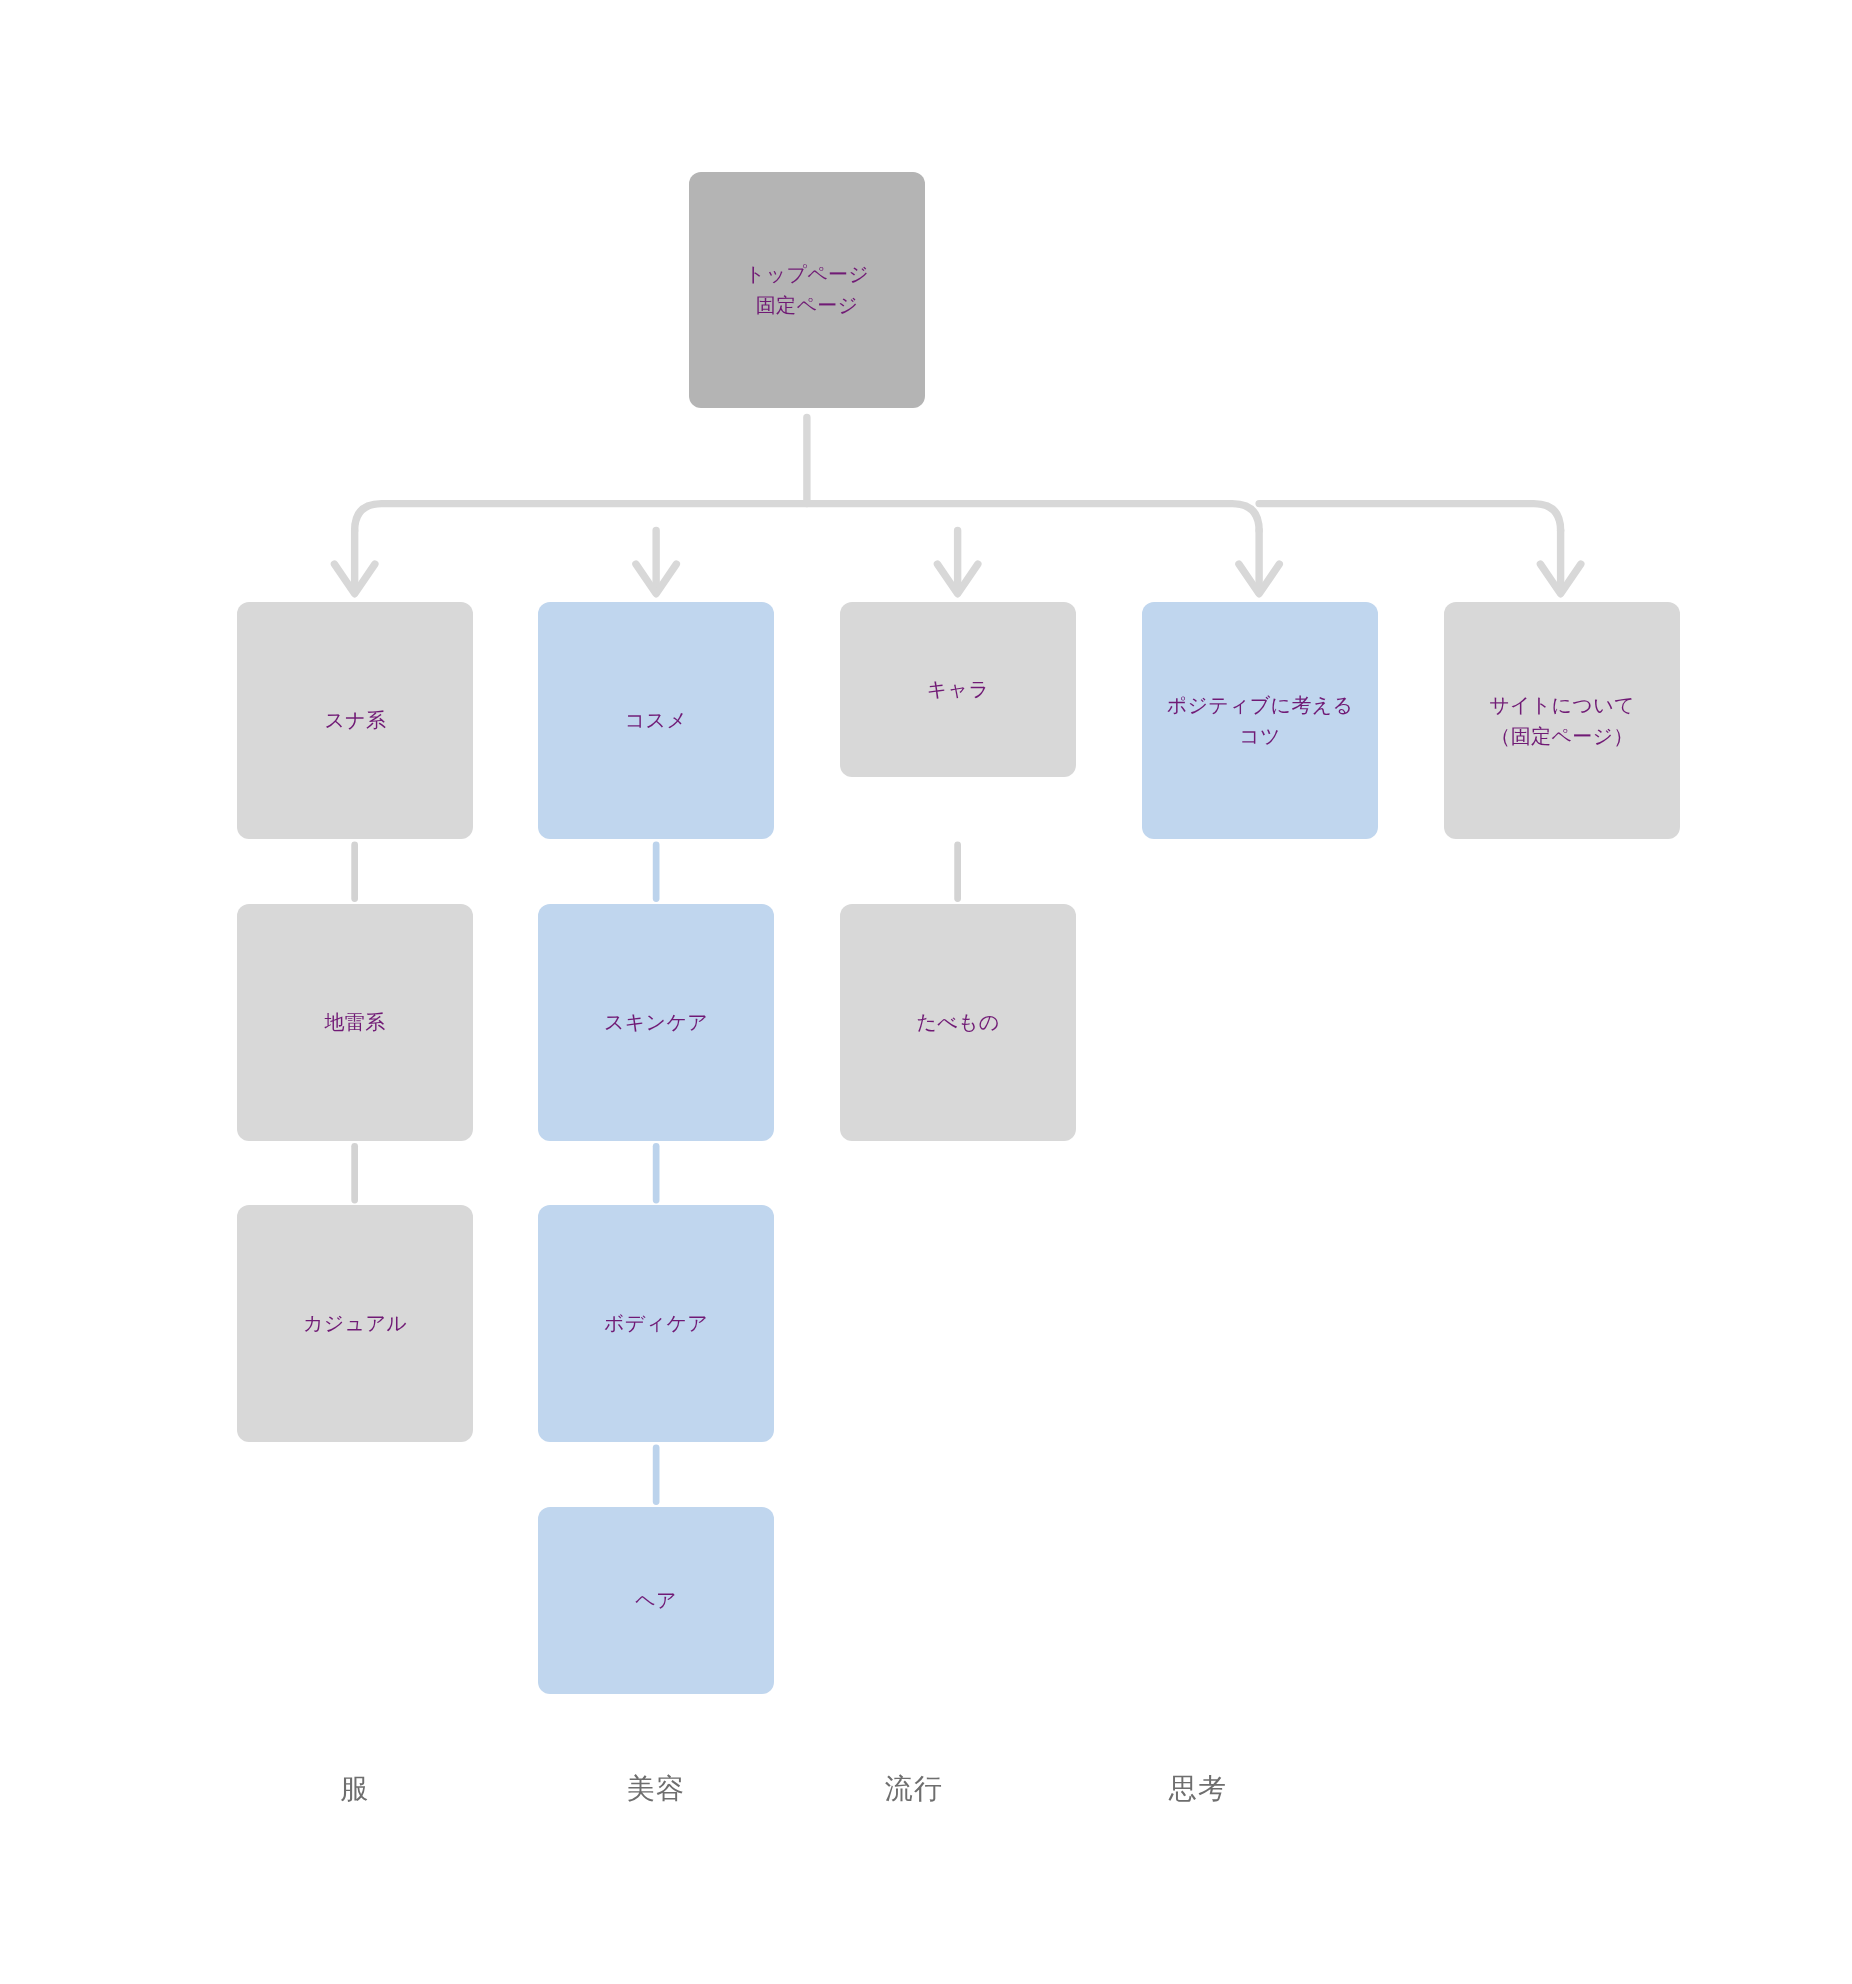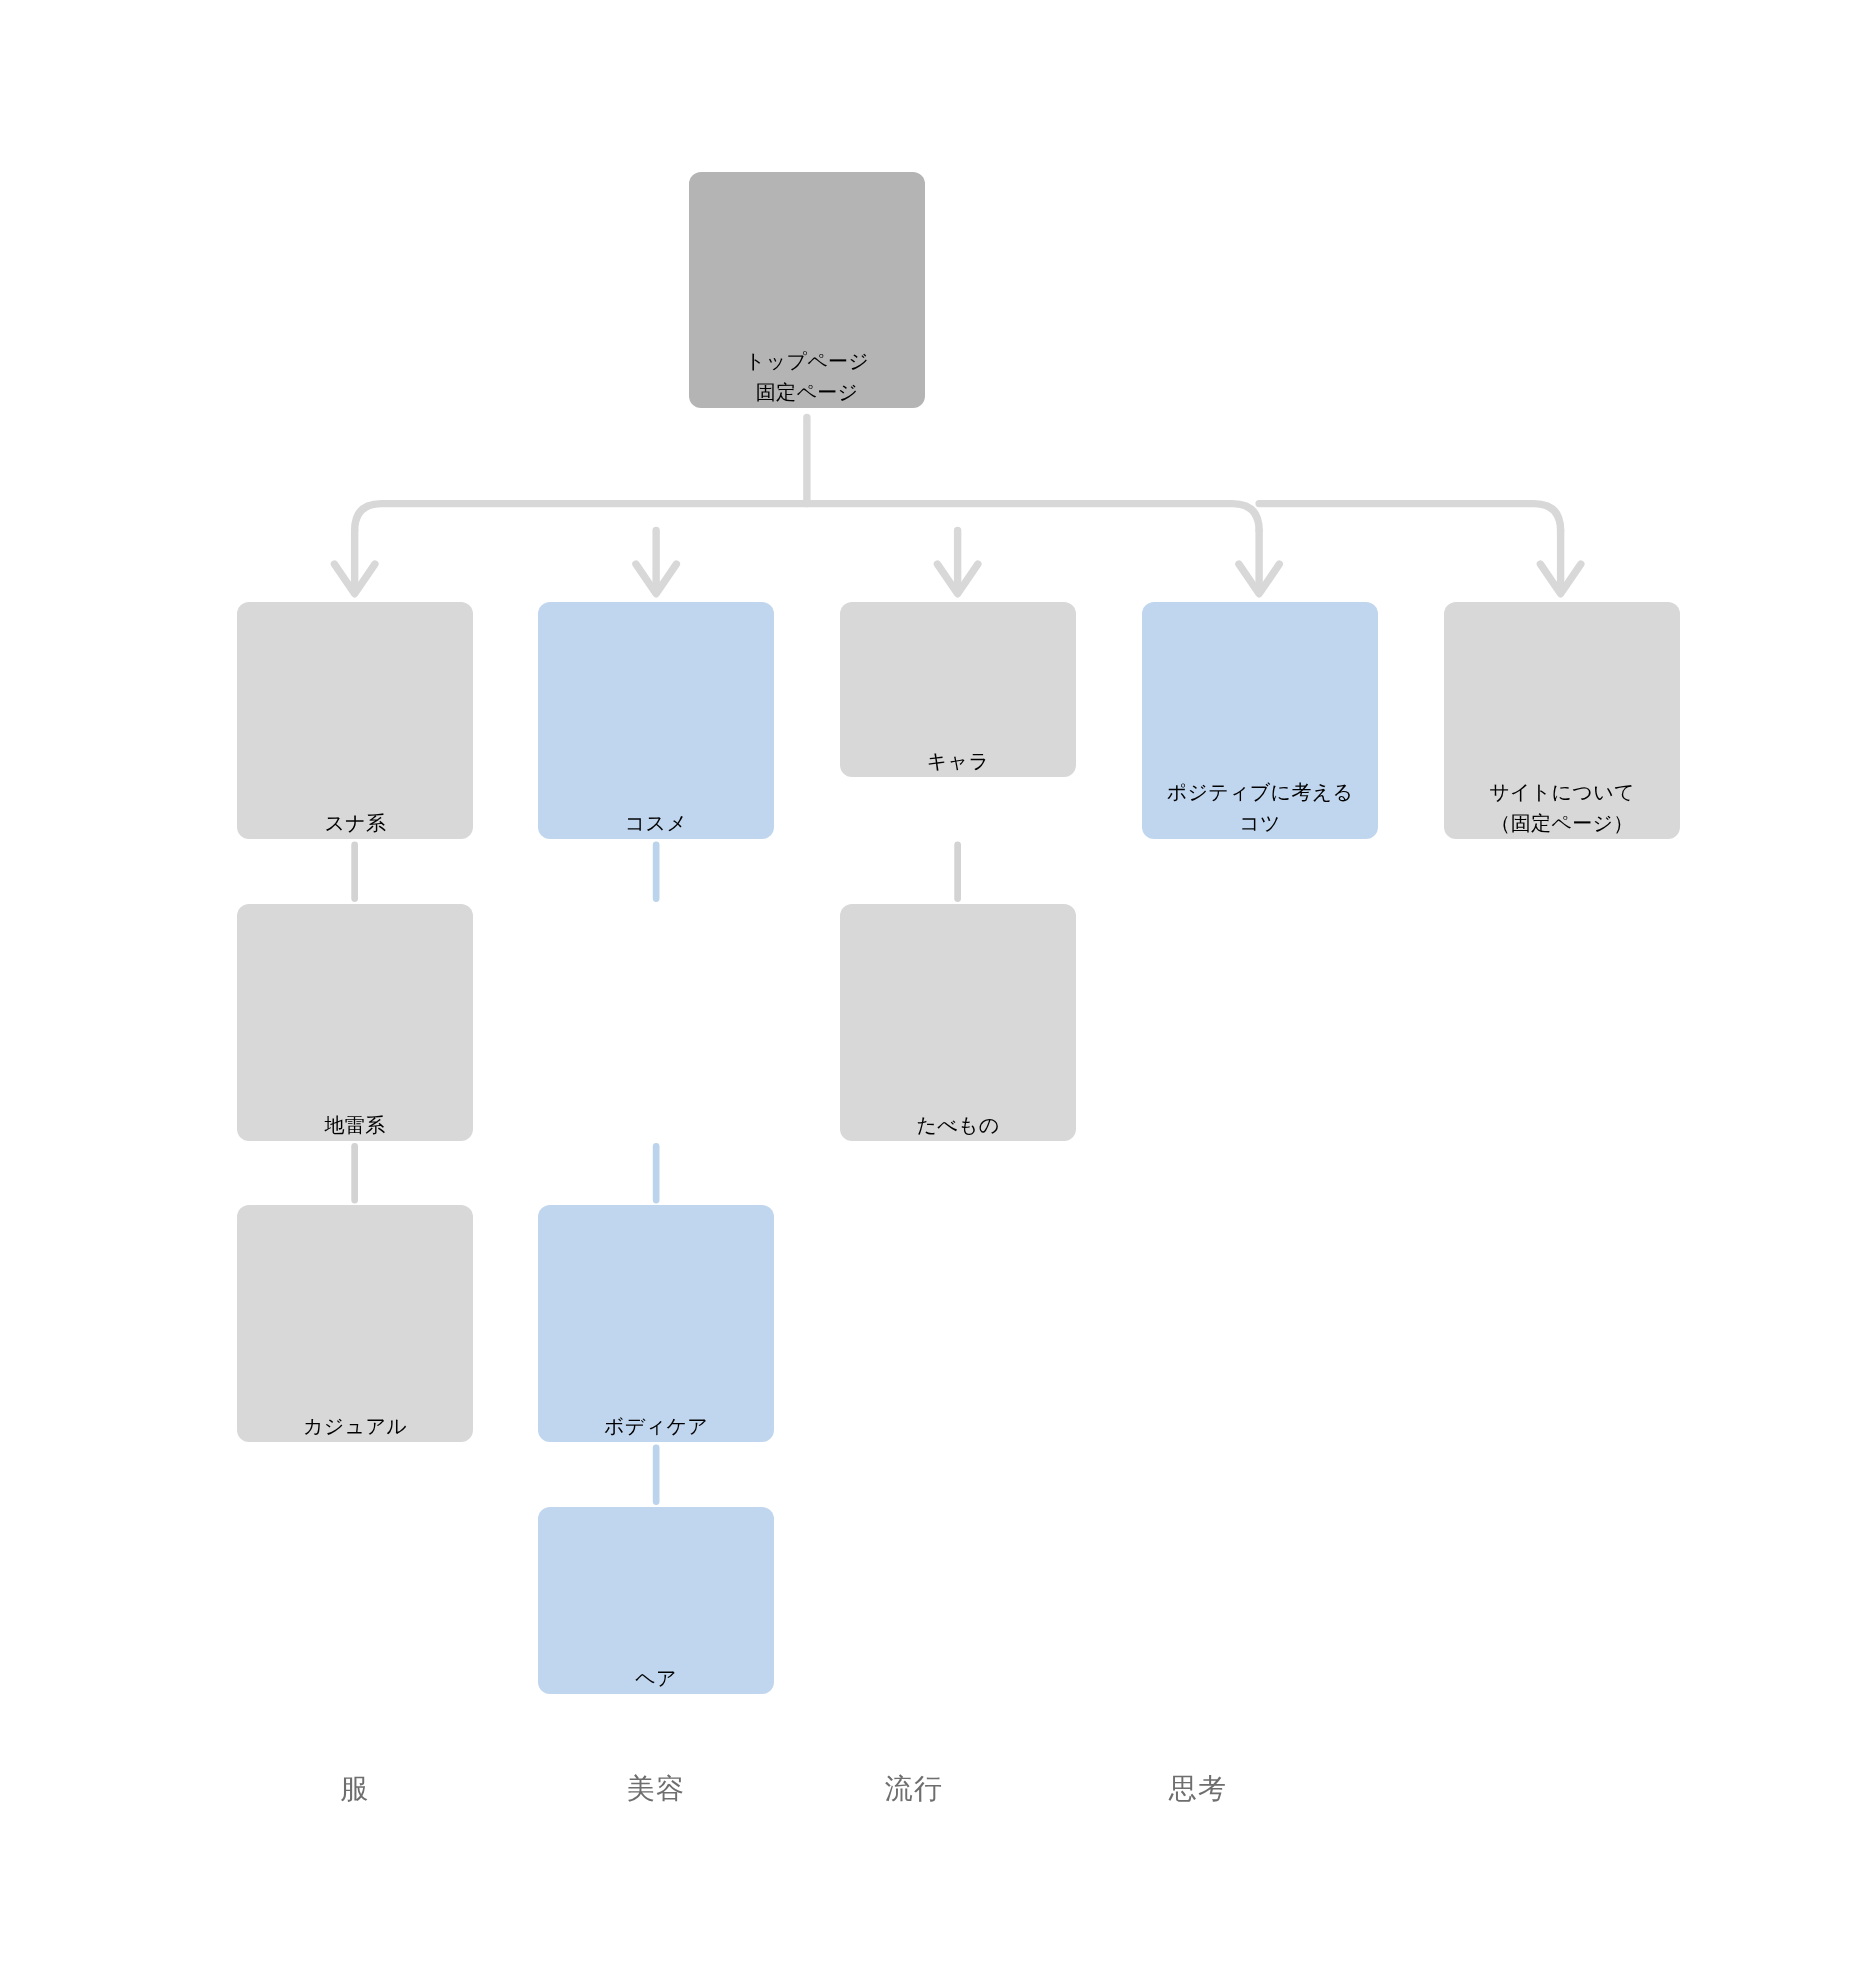--- a/index.html
+++ b/index.html
@@ -23,24 +23,24 @@
     top: 0;
     width: 1852px;
     height: 1985px;
     pointer-events: none;
   }
   .node {
     position: absolute;
     box-sizing: border-box;
     border-radius: 12px;
     display: flex;
-    align-items: flex-end;
+    align-items: center;
     justify-content: center;
     text-align: center;
-    color: #000000;
+    color: #701a75;
     font-size: 20px;
     line-height: 1.55;
     letter-spacing: 0.3px;
     padding: 0 9.4px;
   }
   .node .label {
     display: block;
     white-space: pre-line;
   }
   .node.root {
@@ -110,20 +110,23 @@
   <div class="node gray" style="left:237px; top:904px; width:236px; height:237px;">
     <span class="label">地雷系</span>
   </div>
   <div class="node gray" style="left:237px; top:1205px; width:236px; height:237px;">
     <span class="label">カジュアル</span>
   </div>
 
   <div class="node blue" style="left:538px; top:602px; width:236px; height:237px;">
     <span class="label">コスメ</span>
   </div>
+  <div class="node blue" style="left:538px; top:904px; width:236px; height:237px;">
+    <span class="label">スキンケア</span>
+  </div>
   <div class="node blue" style="left:538px; top:1205px; width:236px; height:237px;">
     <span class="label">ボディケア</span>
   </div>
   <div class="node blue" style="left:538px; top:1507px; width:236px; height:187px;">
     <span class="label">ヘア</span>
   </div>
 
   <div class="node gray" style="left:840px; top:602px; width:236px; height:175px;">
     <span class="label">キャラ</span>
   </div>

